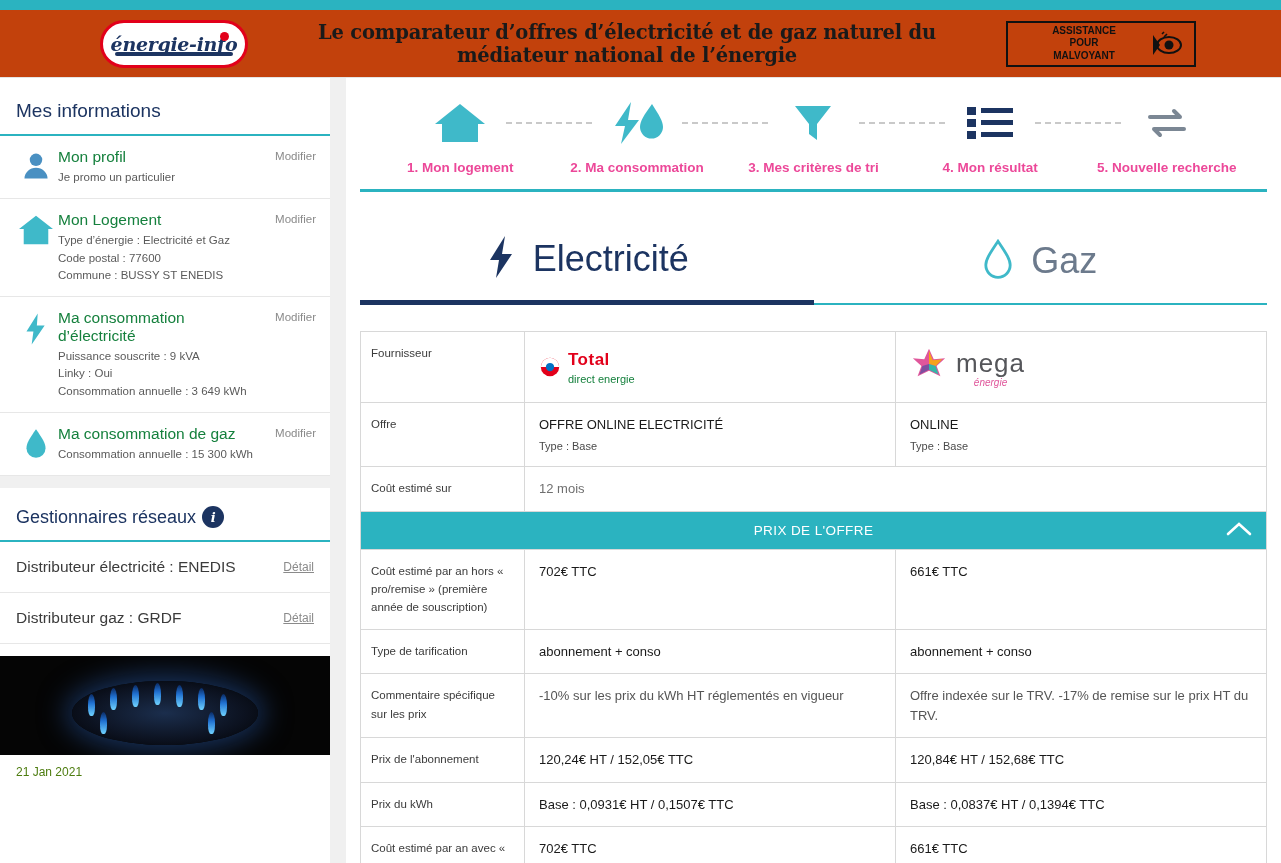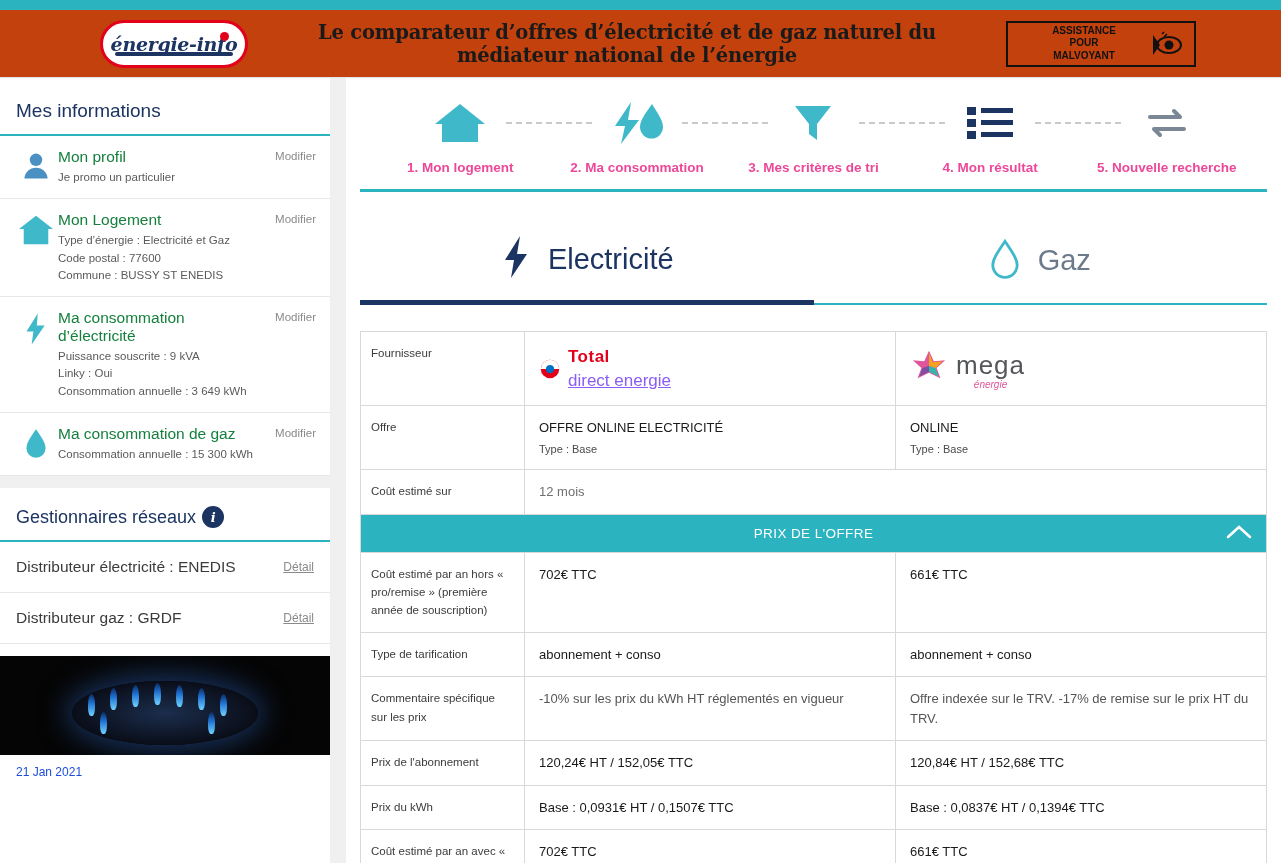--- a/index.html
+++ b/index.html
@@ -196,21 +196,21 @@
   }
   .flame {
     position: absolute;
     width: 7px; height: 22px;
     border-radius: 50% 50% 40% 40%;
     background: linear-gradient(to top, #6fd2ff, #1f6fd0 60%, #0b2b63);
     filter: blur(0.6px);
   }
   .news-date {
     font-size: 12px;
-    color: #1d4ed8;
+    color: #4d7c0f;
     padding: 10px 16px 4px 16px;
   }
   .news-title {
     font-size: 16.5px;
     color: #1a1a1a;
     padding: 0 16px 10px 16px;
     line-height: 1.45;
   }
 
   
@@ -257,21 +257,21 @@
   }
   .etab {
     flex: 1 1 0;
     display: flex;
     align-items: center;
     justify-content: center;
     gap: 18px;
     padding: 18px 0 16px 0;
   }
   .etab-lb {
-    font-size: 29px;
+    font-size: 36px;
     color: #1c3461;
   }
   .etab.inactive .etab-lb { color: #6c7a8c; }
   .etab.active { border-bottom: 5px solid #1c3461; }
   .etab.inactive { border-bottom: 2px solid #2bb3c0; }
 
   
   .tbl {
     margin: 26px 14px 0 14px;
     border: 1px solid #d8d8d8;
@@ -298,21 +298,21 @@
   .c-val:last-child { border-right: none; }
   .c-val .sub { font-size: 11px; color: #4a4a4a; margin-top: 3px; }
   .c-val.muted { color: #6f6f6f; }
   .c-val.gray { color: #555; }
   .logo-cell { display: flex; align-items: center; min-height: 60px; }
 
   .total-logo { display: flex; align-items: center; gap: 7px; }
   .total-mark { width: 22px; height: 22px; position: relative; }
   .total-txt { font-family: "Liberation Sans", sans-serif; }
   .total-txt .t1 { font-size: 17px; font-weight: bold; color: #e2001a; letter-spacing: .5px; }
-  .total-txt .t2 { font-size: 17px; color: #8b5cf6; margin-top: -2px; text-decoration: underline; }
+  .total-txt .t2 { font-size: 11px; color: #15803d; margin-top: -2px; }
 
   .mega-logo { display: flex; align-items: center; gap: 8px; }
   .mega-txt { font-size: 26px; color: #55565a; letter-spacing: 1px; }
   .mega-sub { font-size: 10px; color: #e0569b; font-style: italic; margin-top: -8px; text-align: center; }
 
   .band {
     background: #2bb3c0;
     color: #fff;
     font-size: 13.5px;
     letter-spacing: .4px;

